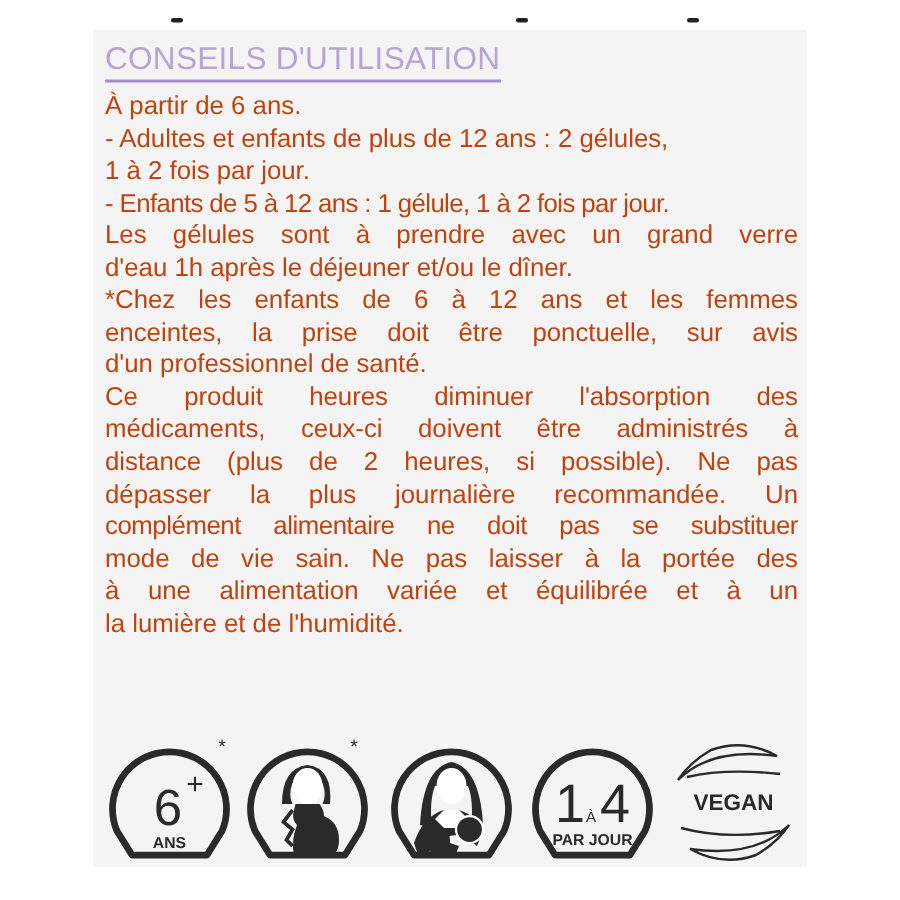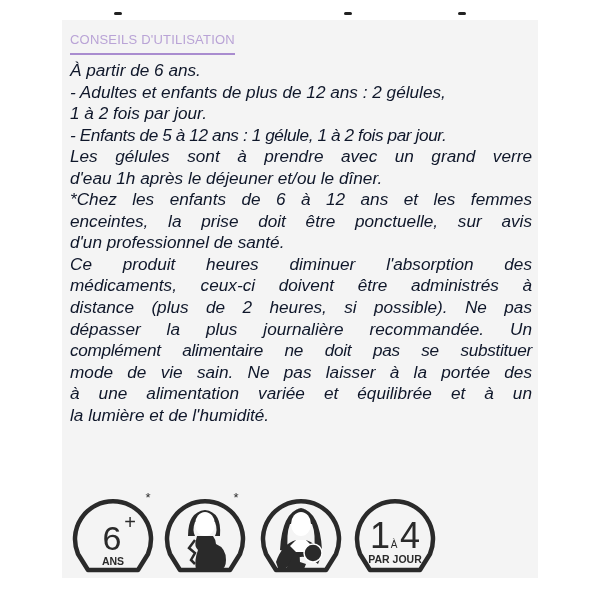--- a/index.html
+++ b/index.html
@@ -9,27 +9,27 @@
     font-family: "Liberation Sans", "DejaVu Sans", sans-serif;
   }
   .top-remnants { position: absolute; left: 62px; top: 12px; width: 476px; height: 8px; }
   .top-remnants span { position: absolute; top: 0; width: 8px; height: 3px; background: #222; border-radius: 2px; }
   .panel {
     position: absolute; left: 62px; top: 20px; width: 476px; height: 558px;
     background: #f4f4f4;
   }
   .header {
     position: absolute; left: 8px; top: 8px;
-    color: #b9a3d6; font-size: 13px; letter-spacing: 0.2px;
+    color: #b9a3d6; font-size: 21px; letter-spacing: 0.2px;
     line-height: 24px; padding-bottom: 1px;
     border-bottom: 2px solid #a98ccf;
   }
   .body-text {
     position: absolute; left: 8px; top: 40px; width: 462px;
-    color: #0f172a; font-size: 17.2px; line-height: 21.55px; font-style: italic;
+    color: #c2410c; font-size: 17.2px; line-height: 21.55px;
   }
   .body-text .line { display: block; white-space: nowrap; }
   .body-text .just { text-align: justify; text-align-last: justify; white-space: normal; }
   .icons {
     position: absolute; left: 6px; top: 470px; width: 466px; height: 86px;
   }
   .icon { position: absolute; top: 0; width: 90px; height: 86px; }
   .icon svg { width: 90px; height: 86px; display: block; }
 </style>
 </head>
@@ -102,14 +102,23 @@
     <div class="icon" style="left:282px">
       <svg viewBox="0 0 90 86">
         <path d="M20 80 L10 64 A38 38 0 1 1 80 64 L70 80 Z" fill="none" stroke="#2a2a2a" stroke-width="4.5" stroke-linejoin="round"></path>
         <text x="30" y="58" font-family="Liberation Sans, sans-serif" font-size="36" fill="#2a2a2a" text-anchor="middle">1</text>
         <text x="44" y="58" font-family="Liberation Sans, sans-serif" font-size="10" fill="#2a2a2a" text-anchor="middle">À</text>
         <text x="60" y="58" font-family="Liberation Sans, sans-serif" font-size="36" fill="#2a2a2a" text-anchor="middle">4</text>
         <text x="45" y="73" font-family="Liberation Sans, sans-serif" font-weight="bold" font-size="10.5" fill="#2a2a2a" text-anchor="middle">PAR JOUR</text>
       </svg>
     </div>
 
+    <div class="icon" style="left:376px">
+      <svg viewBox="0 0 90 86">
+        <path d="M8 30 Q30 8 74 14 Q52 2 30 10 Q16 18 8 30 Z" fill="none" stroke="#2a2a2a" stroke-width="1.6"></path>
+        <path d="M14 28 Q40 22 76 26" fill="none" stroke="#2a2a2a" stroke-width="1.6"></path>
+        <path d="M82 60 Q60 82 16 76 Q38 88 60 80 Q74 72 82 60 Z" fill="none" stroke="#2a2a2a" stroke-width="1.6"></path>
+        <path d="M10 62 Q40 70 76 64" fill="none" stroke="#2a2a2a" stroke-width="1.6"></path>
+        <text x="45" y="50" font-family="Liberation Sans, sans-serif" font-weight="bold" font-size="15" fill="#2a2a2a" text-anchor="middle">VEGAN</text>
+      </svg>
+    </div>
   </div>
 </div>
 
 </body></html>

